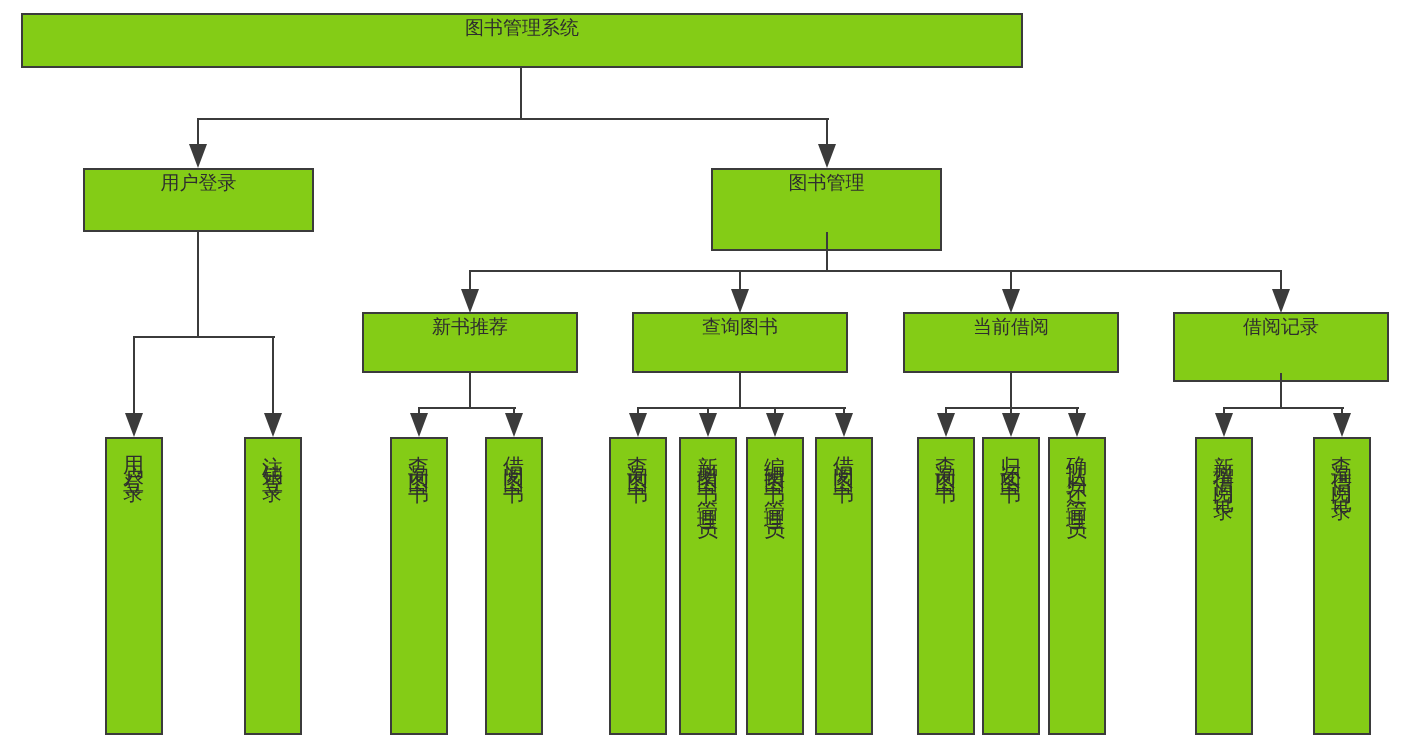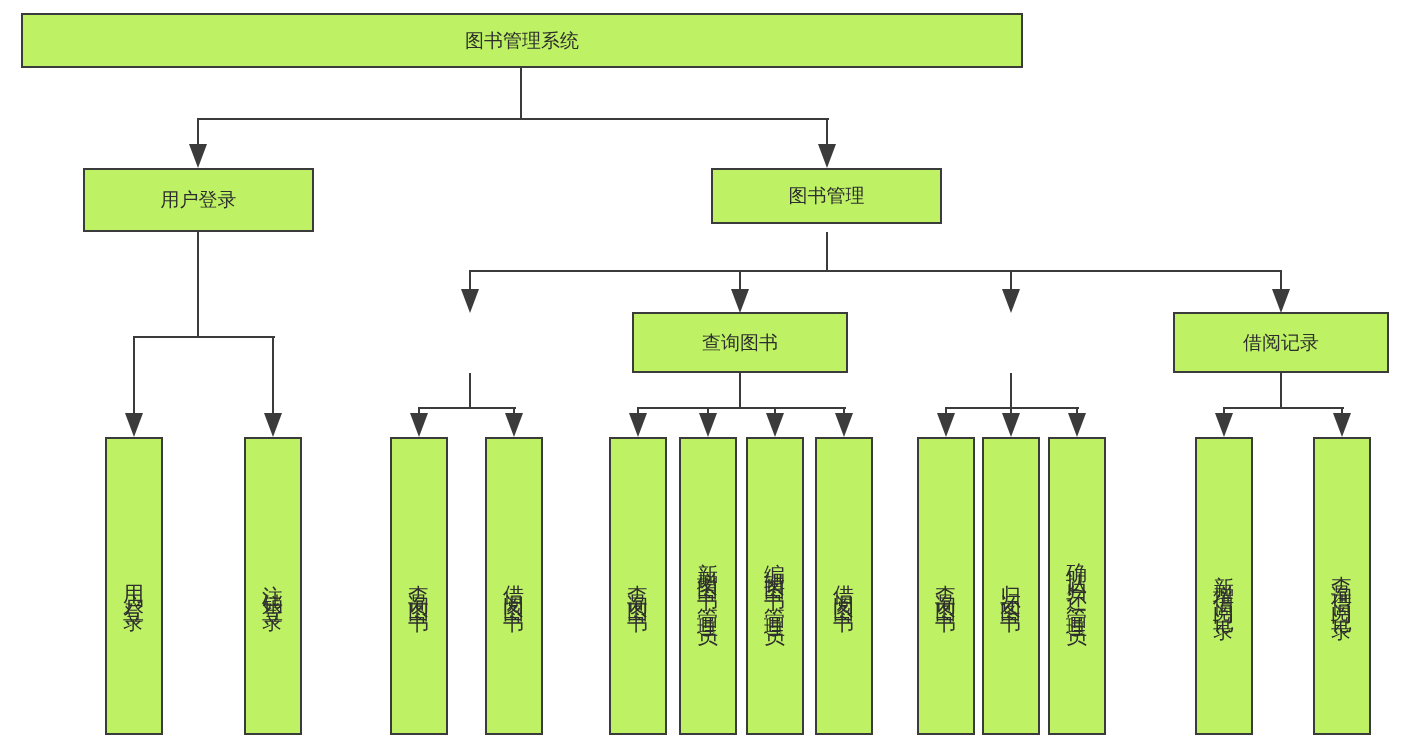--- a/index.html
+++ b/index.html
@@ -4,22 +4,22 @@
 <style>
   :root{
     --line:#3b3b3b;
     --text:#2e2e2e;
     --wm:#b9bdc2;
   }
   html,body{margin:0;padding:0;background:#ffffff;}
   body{width:1405px;height:747px;position:relative;overflow:hidden;
        font-family:"Liberation Sans", sans-serif;color:var(--text);}
   .stage{position:absolute;inset:0;}
-  .box{position:absolute;background:#bef264;border:2px solid var(--line);
-       box-sizing:border-box;display:flex;align-items:center;justify-content:center;
+  .box{position:absolute;background:#84cc16;border:2px solid var(--line);
+       box-sizing:border-box;display:flex;justify-content:center;
        font-size:19px;color:var(--text);}
   .leaf{border-width:2.5px;}
   .vtext{writing-mode:vertical-rl;text-orientation:mixed;font-size:21px;
          letter-spacing:9px;line-height:1;white-space:nowrap;}
   .hline,.vline{position:absolute;background:var(--line);}
   .arr{position:absolute;width:0;height:0;
        border-left:9px solid transparent;border-right:9px solid transparent;
        border-top:24px solid var(--line);}
   .watermark{position:absolute;left:1186px;top:716px;font-size:20px;
              color:var(--wm);white-space:nowrap;z-index:5;}
@@ -36,21 +36,21 @@
   <div class="vline" style="left:520px;top:68px;width:2px;height:52px"></div>
   <div class="hline" style="left:197px;top:118px;width:632px;height:2px"></div>
   <div class="vline" style="left:197px;top:118px;width:2px;height:30px"></div>
   <div class="vline" style="left:826px;top:118px;width:2px;height:30px"></div>
   <div class="arr" style="left:189px;top:144px"></div>
   <div class="arr" style="left:818px;top:144px"></div>
 
   <div class="box" style="left:83px;top:168px;width:231px;height:64px">
     <span>用户登录</span>
   </div>
-  <div class="box" style="left:711px;top:168px;width:231px;height:56px">
+  <div class="box" style="left:711px;top:168px;width:231px;height:83px">
     <span>图书管理</span>
   </div>
 
   <div class="vline" style="left:197px;top:232px;width:2px;height:106px"></div>
   <div class="hline" style="left:133px;top:336px;width:142px;height:2px"></div>
   <div class="vline" style="left:133px;top:336px;width:2px;height:80px"></div>
   <div class="vline" style="left:272px;top:336px;width:2px;height:80px"></div>
   <div class="arr" style="left:125px;top:413px"></div>
   <div class="arr" style="left:264px;top:413px"></div>
 
@@ -58,24 +58,30 @@
   <div class="hline" style="left:469px;top:270px;width:813px;height:2px"></div>
   <div class="vline" style="left:469px;top:270px;width:2px;height:24px"></div>
   <div class="vline" style="left:739px;top:270px;width:2px;height:24px"></div>
   <div class="vline" style="left:1010px;top:270px;width:2px;height:24px"></div>
   <div class="vline" style="left:1280px;top:270px;width:2px;height:24px"></div>
   <div class="arr" style="left:461px;top:289px"></div>
   <div class="arr" style="left:731px;top:289px"></div>
   <div class="arr" style="left:1002px;top:289px"></div>
   <div class="arr" style="left:1272px;top:289px"></div>
 
+  <div class="box" style="left:362px;top:312px;width:216px;height:61px">
+    <span>新书推荐</span>
+  </div>
   <div class="box" style="left:632px;top:312px;width:216px;height:61px">
     <span>查询图书</span>
   </div>
-  <div class="box" style="left:1173px;top:312px;width:216px;height:61px">
+  <div class="box" style="left:903px;top:312px;width:216px;height:61px">
+    <span>当前借阅</span>
+  </div>
+  <div class="box" style="left:1173px;top:312px;width:216px;height:70px">
     <span>借阅记录</span>
   </div>
 
   <div class="vline" style="left:469px;top:373px;width:2px;height:36px"></div>
   <div class="hline" style="left:418px;top:407px;width:98px;height:2px"></div>
   <div class="vline" style="left:418px;top:407px;width:2px;height:9px"></div>
   <div class="vline" style="left:513px;top:407px;width:2px;height:9px"></div>
   <div class="arr" style="left:410px;top:413px"></div>
   <div class="arr" style="left:505px;top:413px"></div>
 

